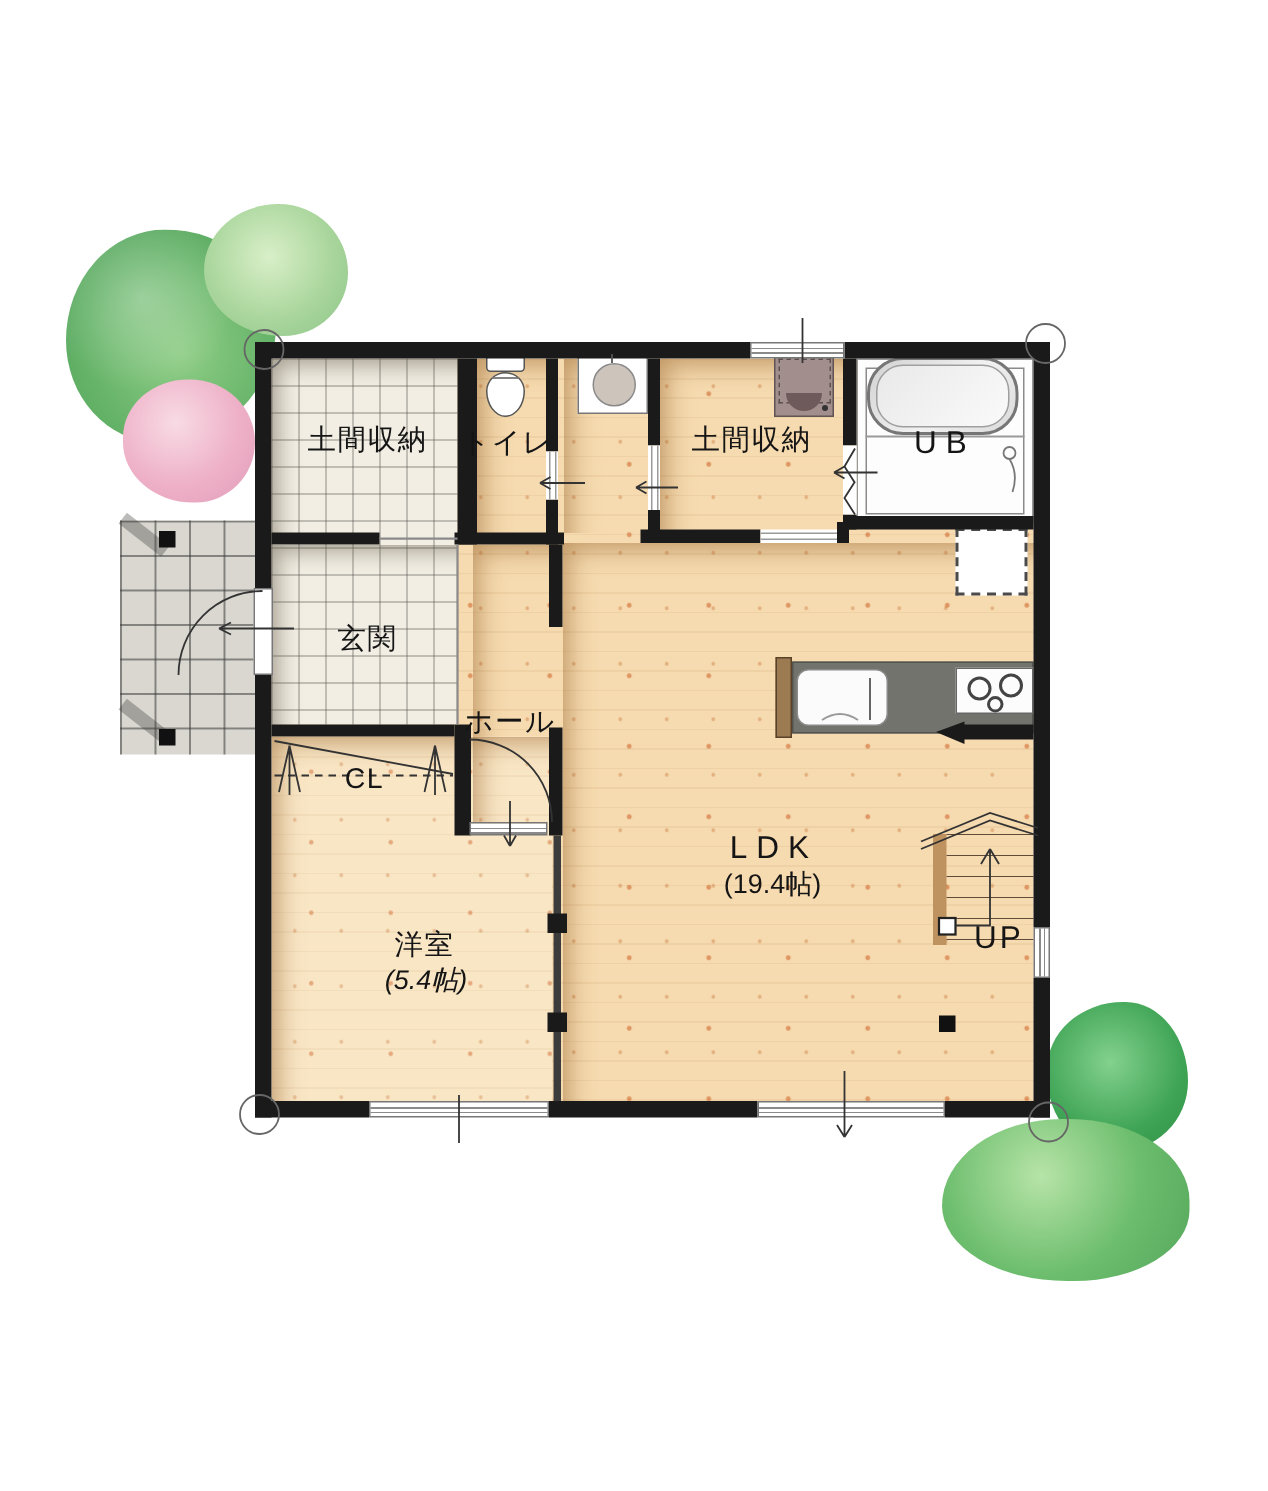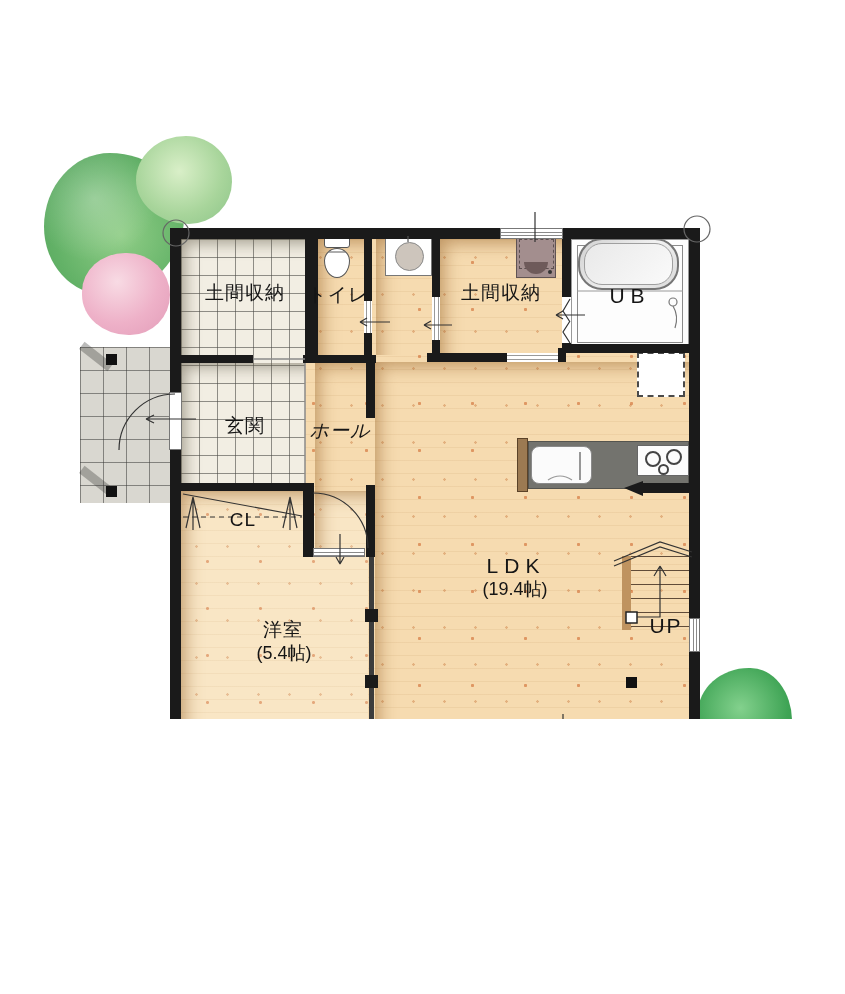--- a/index.html
+++ b/index.html
@@ -1,16 +1,16 @@
 <!DOCTYPE html>
 <html><head>
 <meta charset="utf-8">
 <style>
   html,body{margin:0;padding:0;background:#fff;}
-  #stage{position:relative;width:845px;height:719px;background:#ffffff;overflow:hidden;
+  #stage{position:relative;width:845px;height:994px;background:#ffffff;overflow:hidden;
          font-family:"Liberation Sans","DejaVu Sans",sans-serif;}
   .abs{position:absolute;}
   
   .wood{background-color:#f6dbb0;
     background-image:
       radial-gradient(circle, rgba(203,94,36,.55) 1.3px, transparent 1.9px),
       radial-gradient(circle, rgba(195,105,45,.38) 1px, transparent 1.5px),
       repeating-linear-gradient(180deg, rgba(170,120,60,.10) 0 1px, rgba(0,0,0,0) 1px 13px);
     background-size:53px 47px,31px 37px,auto;}
   .woodlight{background-color:#f9e6c5;
@@ -261,21 +261,21 @@
 
       <circle cx="550" cy="272" r="2" fill="#333" stroke="none"></circle>
     </g>
   </svg>
 
   <div class="lbl" style="left:245px;top:293px;">土間収納</div>
   <div class="lbl" style="left:338px;top:295px;">トイレ</div>
   <div class="lbl" style="left:501px;top:293px;">土間収納</div>
   <div class="lbl big" style="left:630px;top:296px;">UB</div>
   <div class="lbl" style="left:245px;top:426px;">玄関</div>
-  <div class="lbl" style="left:340px;top:431px;font-style:italic;">ホール</div>
+  <div class="lbl" style="left:340px;top:481px;">ホール</div>
   <div class="lbl" style="left:243px;top:520px;">CL</div>
   <div class="lbl" style="left:283px;top:630px;">洋室</div>
-  <div class="lbl sz" style="left:284px;top:653px;">(5.4帖)</div>
+  <div class="lbl sz" style="left:284px;top:653px;font-style:italic;">(5.4帖)</div>
   <div class="lbl big" style="left:516px;top:566px;">LDK</div>
   <div class="lbl sz" style="left:515px;top:589px;">(19.4帖)</div>
   <div class="lbl" style="left:666px;top:626px;letter-spacing:2px;font-size:21px;">UP</div>
 
 </div>
 
 </body></html>

